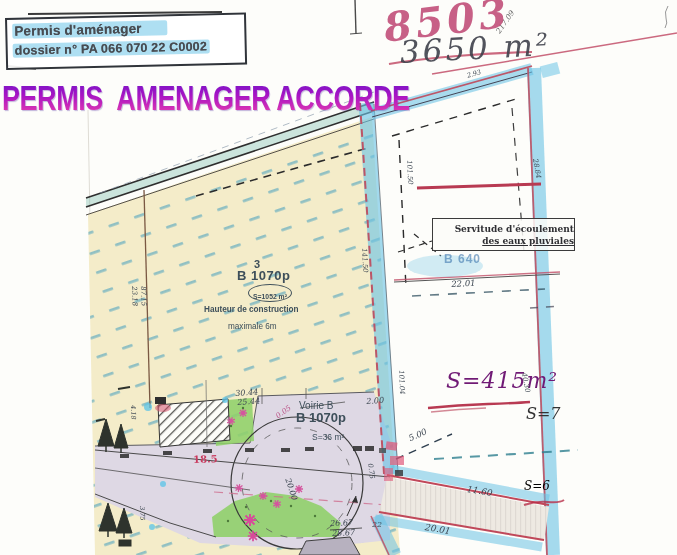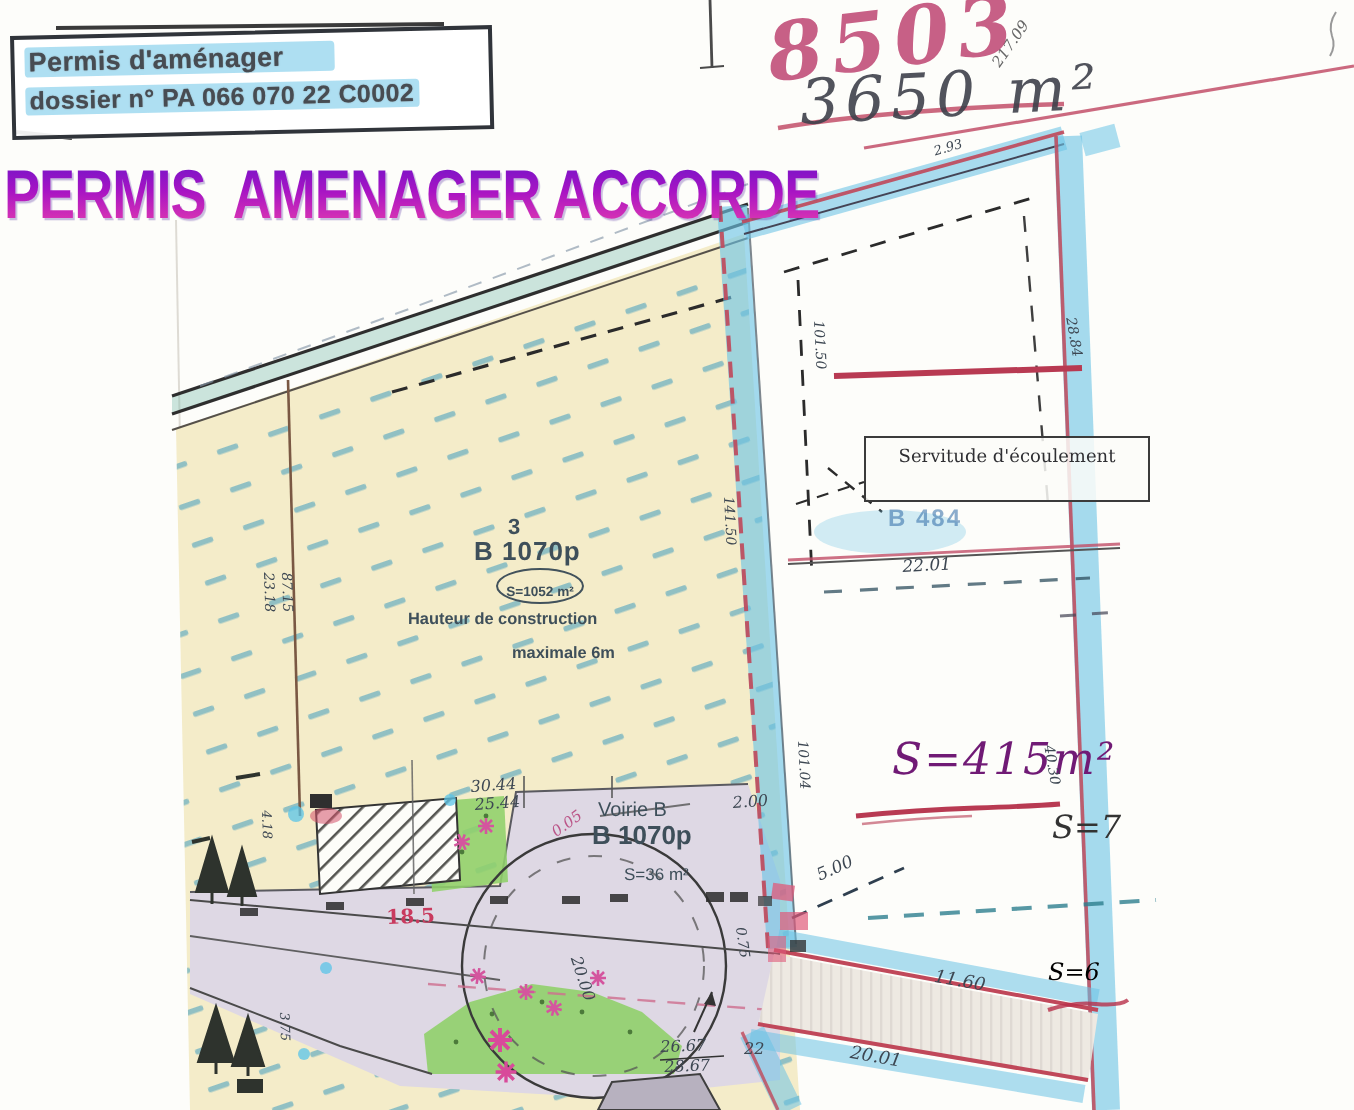--- a/index.html
+++ b/index.html
@@ -25,22 +25,22 @@
             background:linear-gradient(180deg,#6d14c8 0%,#a714c4 42%,#e23ab0 88%);
             -webkit-background-clip:text;background-clip:text;color:transparent;
             filter:drop-shadow(1.5px 1.5px 0 rgba(80,40,160,.30));white-space:nowrap;}
   #approval .w1{margin-right:15px;}
   
   .hand{position:absolute;font-family:"DejaVu Serif",serif;font-style:italic;white-space:nowrap;
         transform-origin:left top;z-index:4;}
   
   #servitude{position:absolute;left:432px;top:218px;width:143px;height:33px;
              border:1.5px solid #3b3b3b;background:rgba(252,252,248,.85);z-index:3;
-             font-family:"DejaVu Serif",serif;font-size:9px;color:#2f2f33;text-align:center;
-             line-height:12px;padding-top:4px;box-sizing:border-box;}
+             font-family:"DejaVu Serif",serif;font-size:9px;color:#2f2f33;text-align:right;
+             line-height:12px;padding-top:4px;box-sizing:border-box;font-weight:bold;}
   #lot1052-ellipse{position:absolute;left:248px;top:284px;width:42px;height:16px;
                    border:1.3px solid #42525c;border-radius:50%;z-index:3;text-align:center;}
   #lot1052-ellipse span{font-size:6.8px;line-height:14px;color:#3e4f5a;font-weight:600;}
 </style>
 </head>
 <body>
 
 <div id="canvas">
 
 <svg width="677" height="555" viewBox="0 0 677 555" style="z-index:1">
@@ -267,32 +267,33 @@
 
 <div id="approval">
   <span class="w1">PERMIS</span><span>AMENAGER ACCORDE</span>
 </div>
 
 <div class="hand" style="left:381px;top:4px;font-size:40px;font-weight:600;color:#c2507a;transform:rotate(-7deg);letter-spacing:4px;opacity:.9">8503</div>
 <div class="hand" style="left:399px;top:34px;font-size:31px;color:#3f414b;transform:rotate(-3deg);letter-spacing:3px;opacity:.9">3650 m²</div>
 
 <div id="servitude">
   <div>Servitude d'écoulement</div>
+  <div style="text-decoration:underline;">des eaux pluviales</div>
 </div>
 
 <div class="t" style="left:254px;top:258px;font-size:11px;font-weight:600">3</div>
 <div class="t" style="left:237px;top:268px;font-size:13px;font-weight:700;letter-spacing:.5px">B 1070p</div>
 <div id="lot1052-ellipse"><span>S=1052 m²</span></div>
 <div class="t" style="left:204px;top:305px;font-size:8.2px;font-weight:700">Hauteur de construction</div>
-<div class="t" style="left:256px;top:322px;font-size:8.2px;font-weight:700">maximale 6m</div>
+<div class="t" style="left:228px;top:322px;font-size:8.2px;font-weight:400">maximale 6m</div>
 
 <div class="m serif" style="left:446px;top:368px;font-size:22px;color:#701a75;letter-spacing:1px">S=415m²</div>
 <div class="m serif" style="left:526px;top:404px;font-size:16px;color:#333">S=7</div>
 <div class="m serif" style="left:524px;top:479px;font-size:12px;color:#000000">S=6</div>
-<div class="t" style="left:444px;top:252px;font-size:12px;font-weight:700;color:rgba(45,105,165,.55);letter-spacing:1px">B 484</div>
+<div class="t" style="left:444px;top:252px;font-size:12px;font-weight:700;color:rgba(45,105,165,.55);letter-spacing:1px">B 640</div>
 
 <div class="t" style="left:299px;top:400px;font-size:10px;font-weight:400">Voirie B</div>
 <div class="t" style="left:296px;top:410px;font-size:13px;font-weight:700">B 1070p</div>
 <div class="t" style="left:312px;top:432px;font-size:8.5px;font-weight:500">S=36 m²</div>
 
 <div class="m" style="left:235px;top:389px;transform:rotate(-4deg)">30.44</div>
 <div class="m" style="left:237px;top:398px;transform:rotate(-4deg)">25.44</div>
 <div class="m" style="left:366px;top:397px;transform:rotate(-4deg)">2.00</div>
 <div class="m" style="left:193px;top:454px;font-size:10px;font-weight:700;color:#c93a5e;font-style:normal;transform:rotate(-2deg)">18.5</div>
 <div class="m" style="left:330px;top:519px;transform:rotate(-2deg)">26.67</div>

